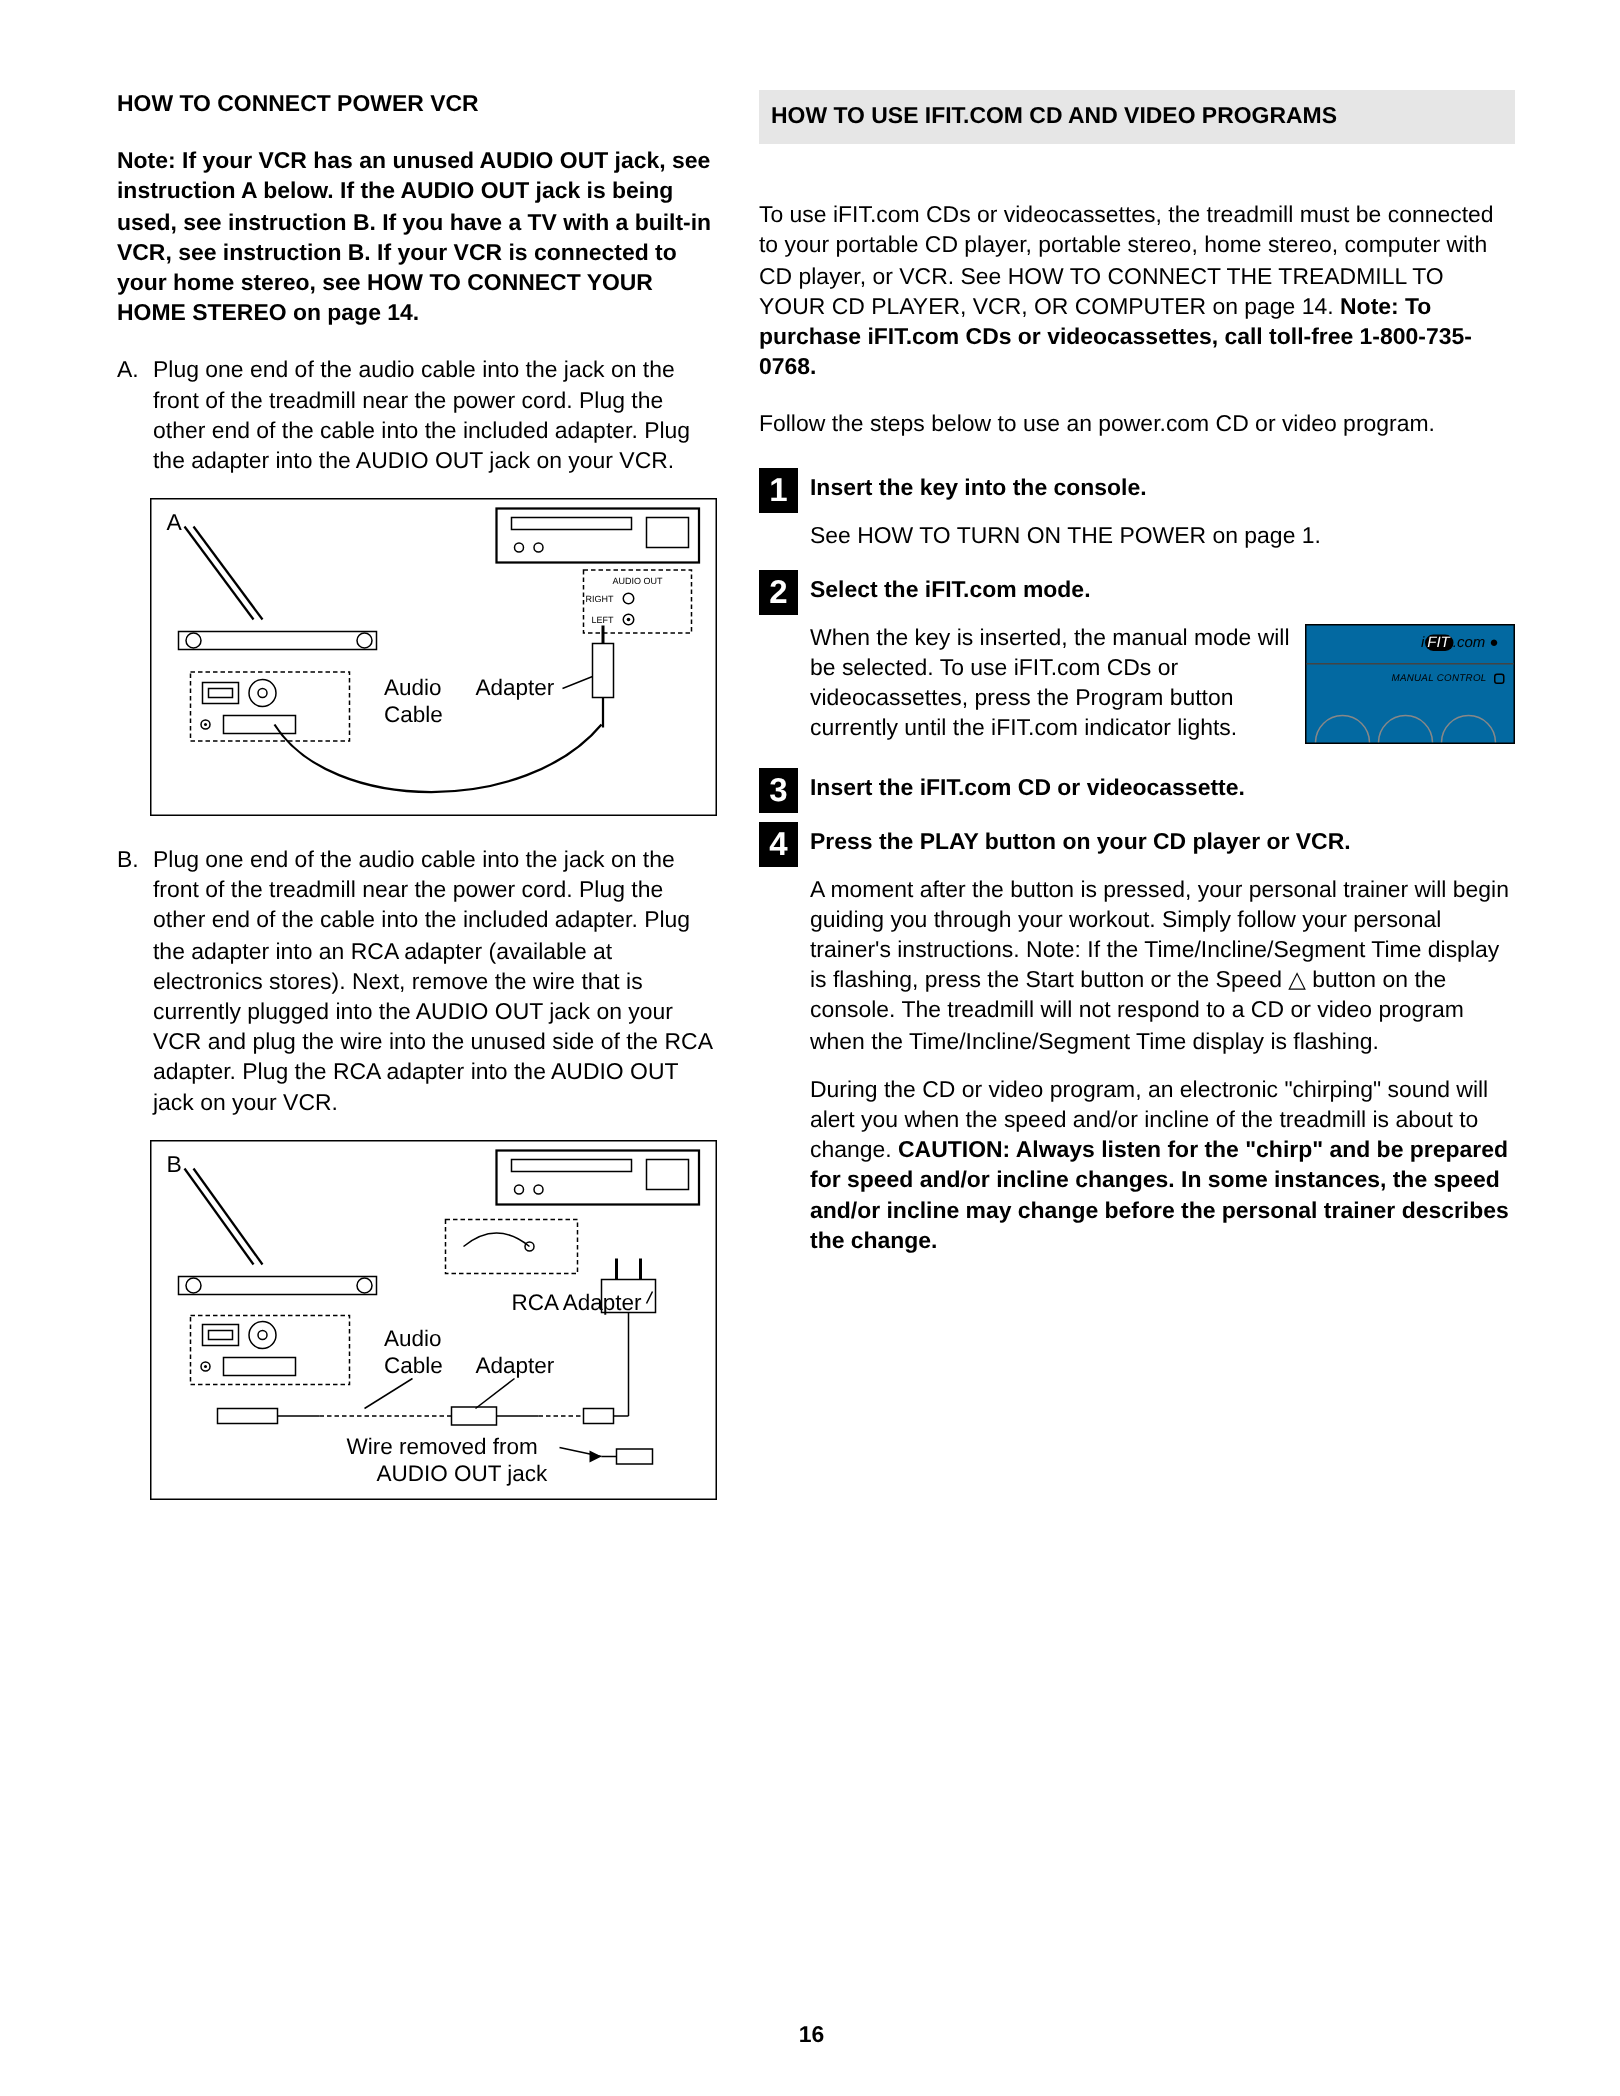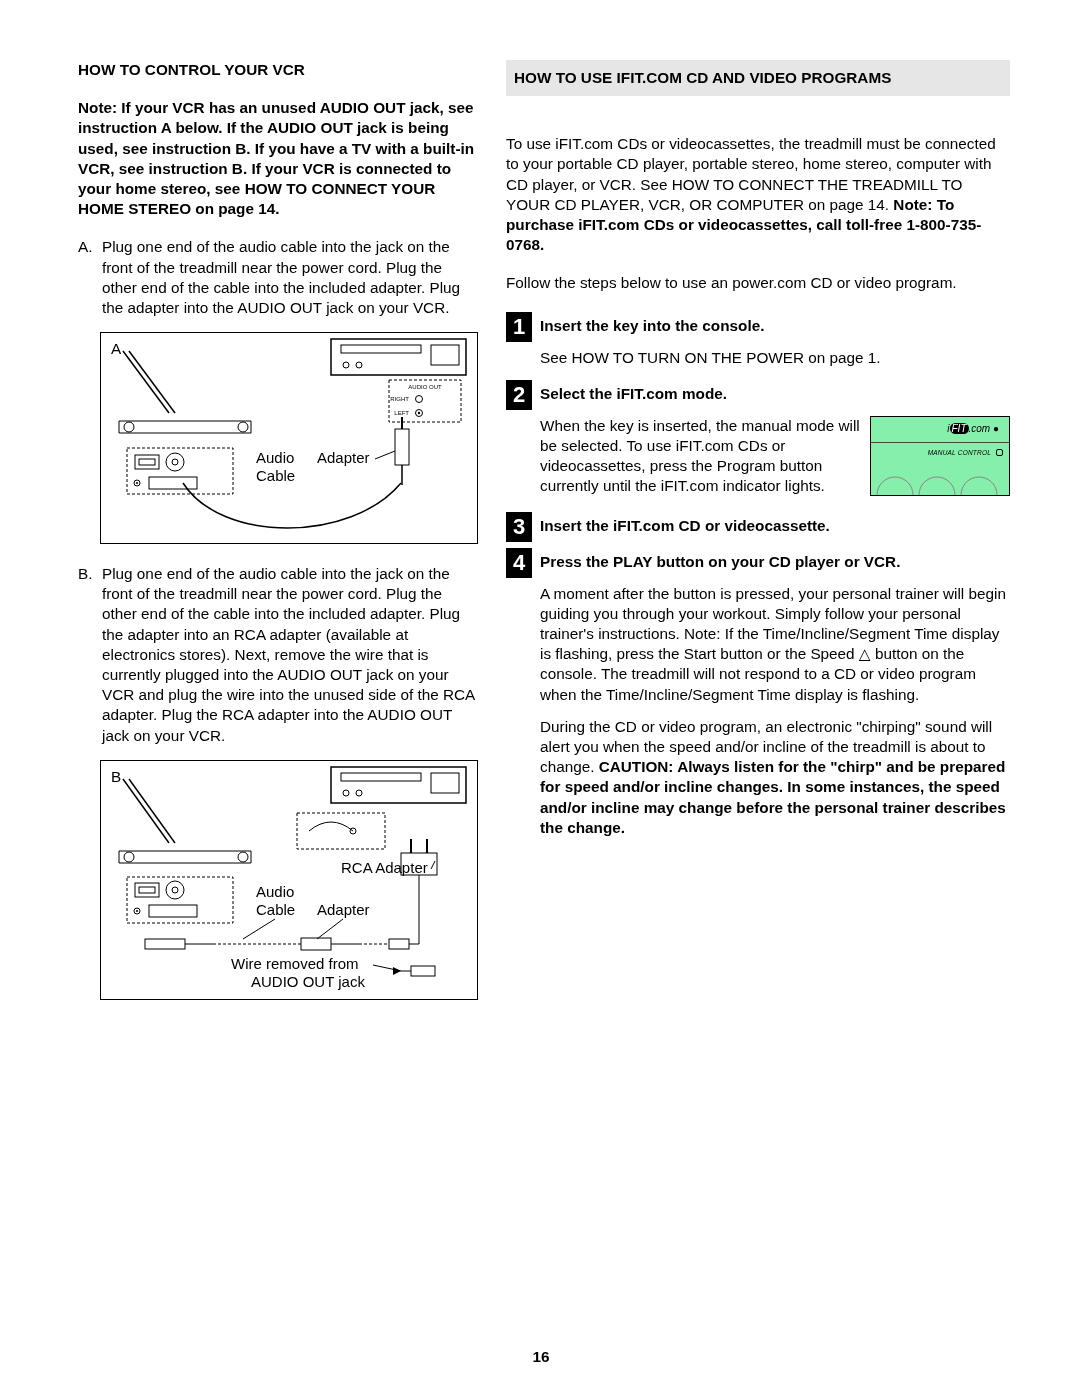--- a/index.html
+++ b/index.html
@@ -89,21 +89,21 @@
     top: 6px; left: 10px;
   }
   .diagram svg { position:absolute; top:0; left:0; }
   .minidisplay {
     border:1.5px solid #000;
     width: 140px;
     height: 80px;
     float: right;
     margin-left: 8px;
     margin-bottom: 4px;
-    background: #86efac;
+    background: #0369a1;
     position: relative;
   }
   .minidisplay .topbar {
     border-bottom: 1px solid #444;
     height: 26px;
     position: relative;
   }
   .minidisplay .logo {
     position:absolute;
     right: 10px;
@@ -134,21 +134,21 @@
   }
   .clearer { clear: both; }
 </style>
 </head>
 <body>
 
 <div class="page">
   <div class="cols">
 
     <div class="col col-left">
-      <p class="para b">HOW TO CONTROL YOUR VCR</p>
+      <p class="para b">HOW TO CONNECT POWER VCR</p>
       <p class="para b">Note: If your VCR has an unused AUDIO OUT jack, see instruction A below. If the AUDIO OUT jack is being used, see instruction B. If you have a TV with a built-in VCR, see instruction B. If your VCR is connected to your home stereo, see HOW TO CONNECT YOUR HOME STEREO on page 14.</p>
 
       <div class="indent-list">
         <div class="li-item">
           <div class="li-letter">A.</div>
           <div class="li-body">Plug one end of the audio cable into the jack on the front of the treadmill near the power cord. Plug the other end of the cable into the included adapter. Plug the adapter into the AUDIO OUT jack on your VCR.</div>
         </div>
       </div>
 
       <div class="diagram">

